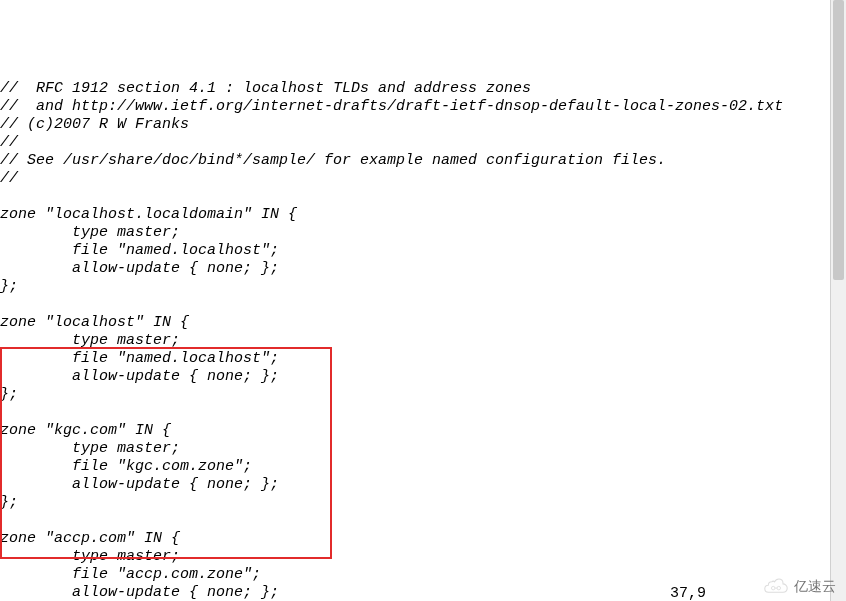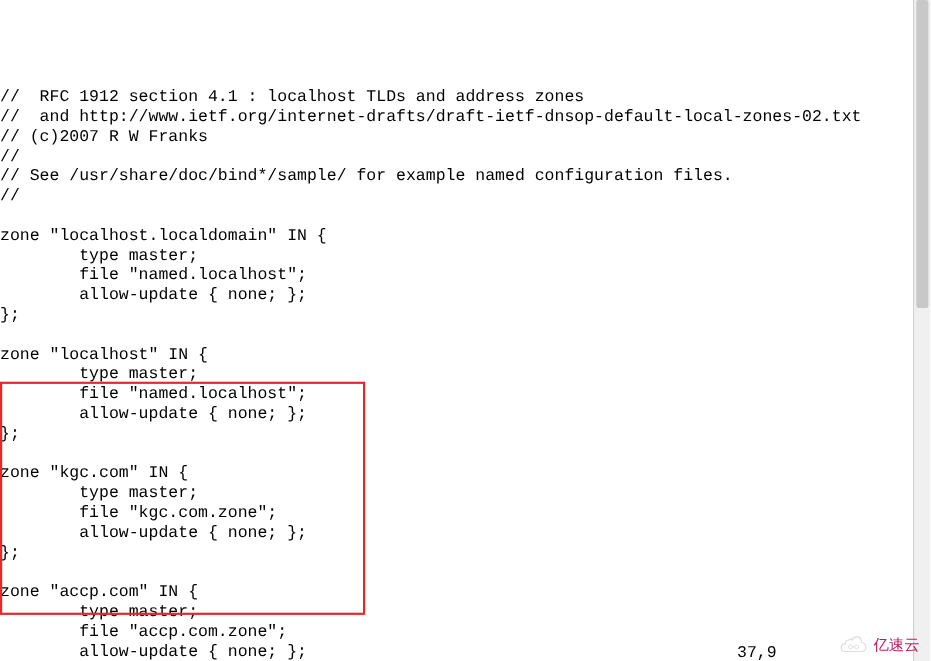--- a/index.html
+++ b/index.html
@@ -63,33 +63,34 @@
       font-family: "Courier New", monospace;
       font-size: 15px;
     }
     .watermark {
       position: absolute;
       right: 10px;
       bottom: 5px;
       display: flex;
       align-items: center;
       gap: 4px;
-      color: #be185d;
+      color: #737373;
       font-family: sans-serif;
       font-size: 14px;
       text-align: right;
     }
     .watermark svg {
       width: 28px;
       height: 20px;
       opacity: 0.4;
     }
     .line {
       display: block;
       min-height: 18px;
+      font-style: italic;
     }
   </style>
 </head>
 <body>
 
 
 
 <div class="content"><span class="line">//  RFC 1912 section 4.1 : localhost TLDs and address zones</span><span class="line">//  and http://www.ietf.org/internet-drafts/draft-ietf-dnsop-default-local-zones-02.txt</span><span class="line">// (c)2007 R W Franks</span><span class="line">//</span><span class="line">// See /usr/share/doc/bind*/sample/ for example named configuration files.</span><span class="line">//</span><span class="line"></span><span class="line">zone "localhost.localdomain" IN {</span><span class="line">        type master;</span><span class="line">        file "named.localhost";</span><span class="line">        allow-update { none; };</span><span class="line">};</span><span class="line"></span><span class="line">zone "localhost" IN {</span><span class="line">        type master;</span><span class="line">        file "named.localhost";</span><span class="line">        allow-update { none; };</span><span class="line">};</span><span class="line"></span><span class="line">zone "kgc.com" IN {</span><span class="line">        type master;</span><span class="line">        file "kgc.com.zone";</span><span class="line">        allow-update { none; };</span><span class="line">};</span><span class="line"></span><span class="line">zone "accp.com" IN {</span><span class="line">        type master;</span><span class="line">        file "accp.com.zone";</span><span class="line">        allow-update { none; };</span></div>
 
 <div class="highlight-box"></div>

